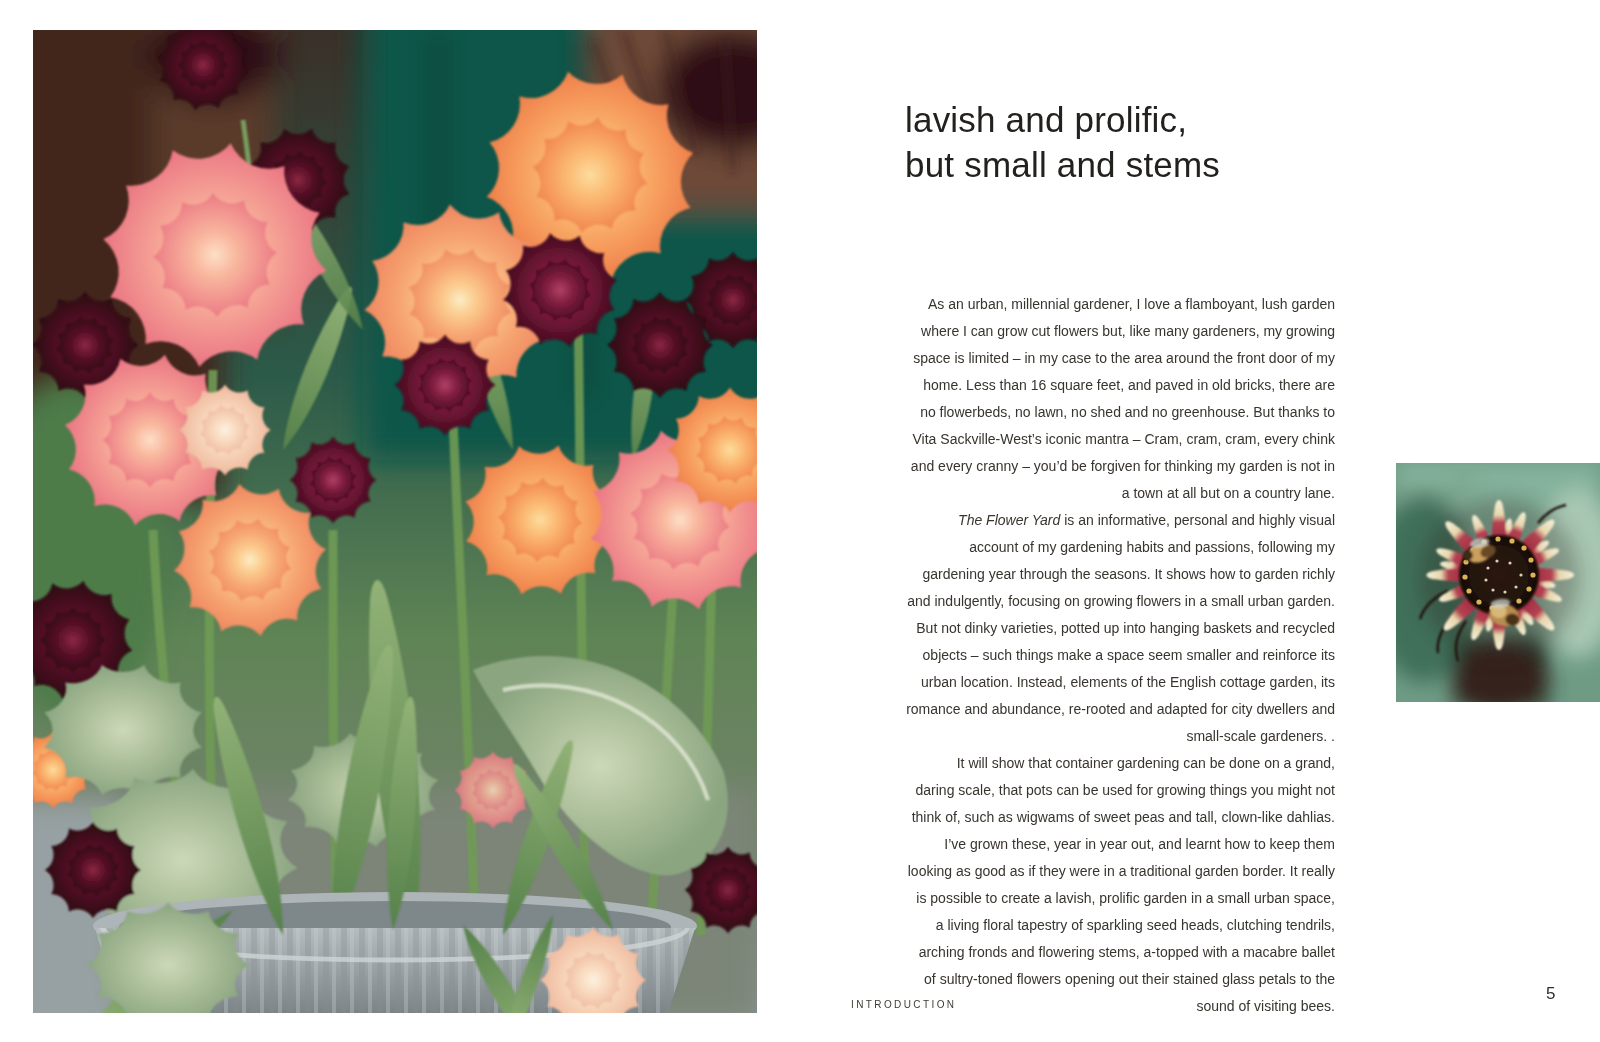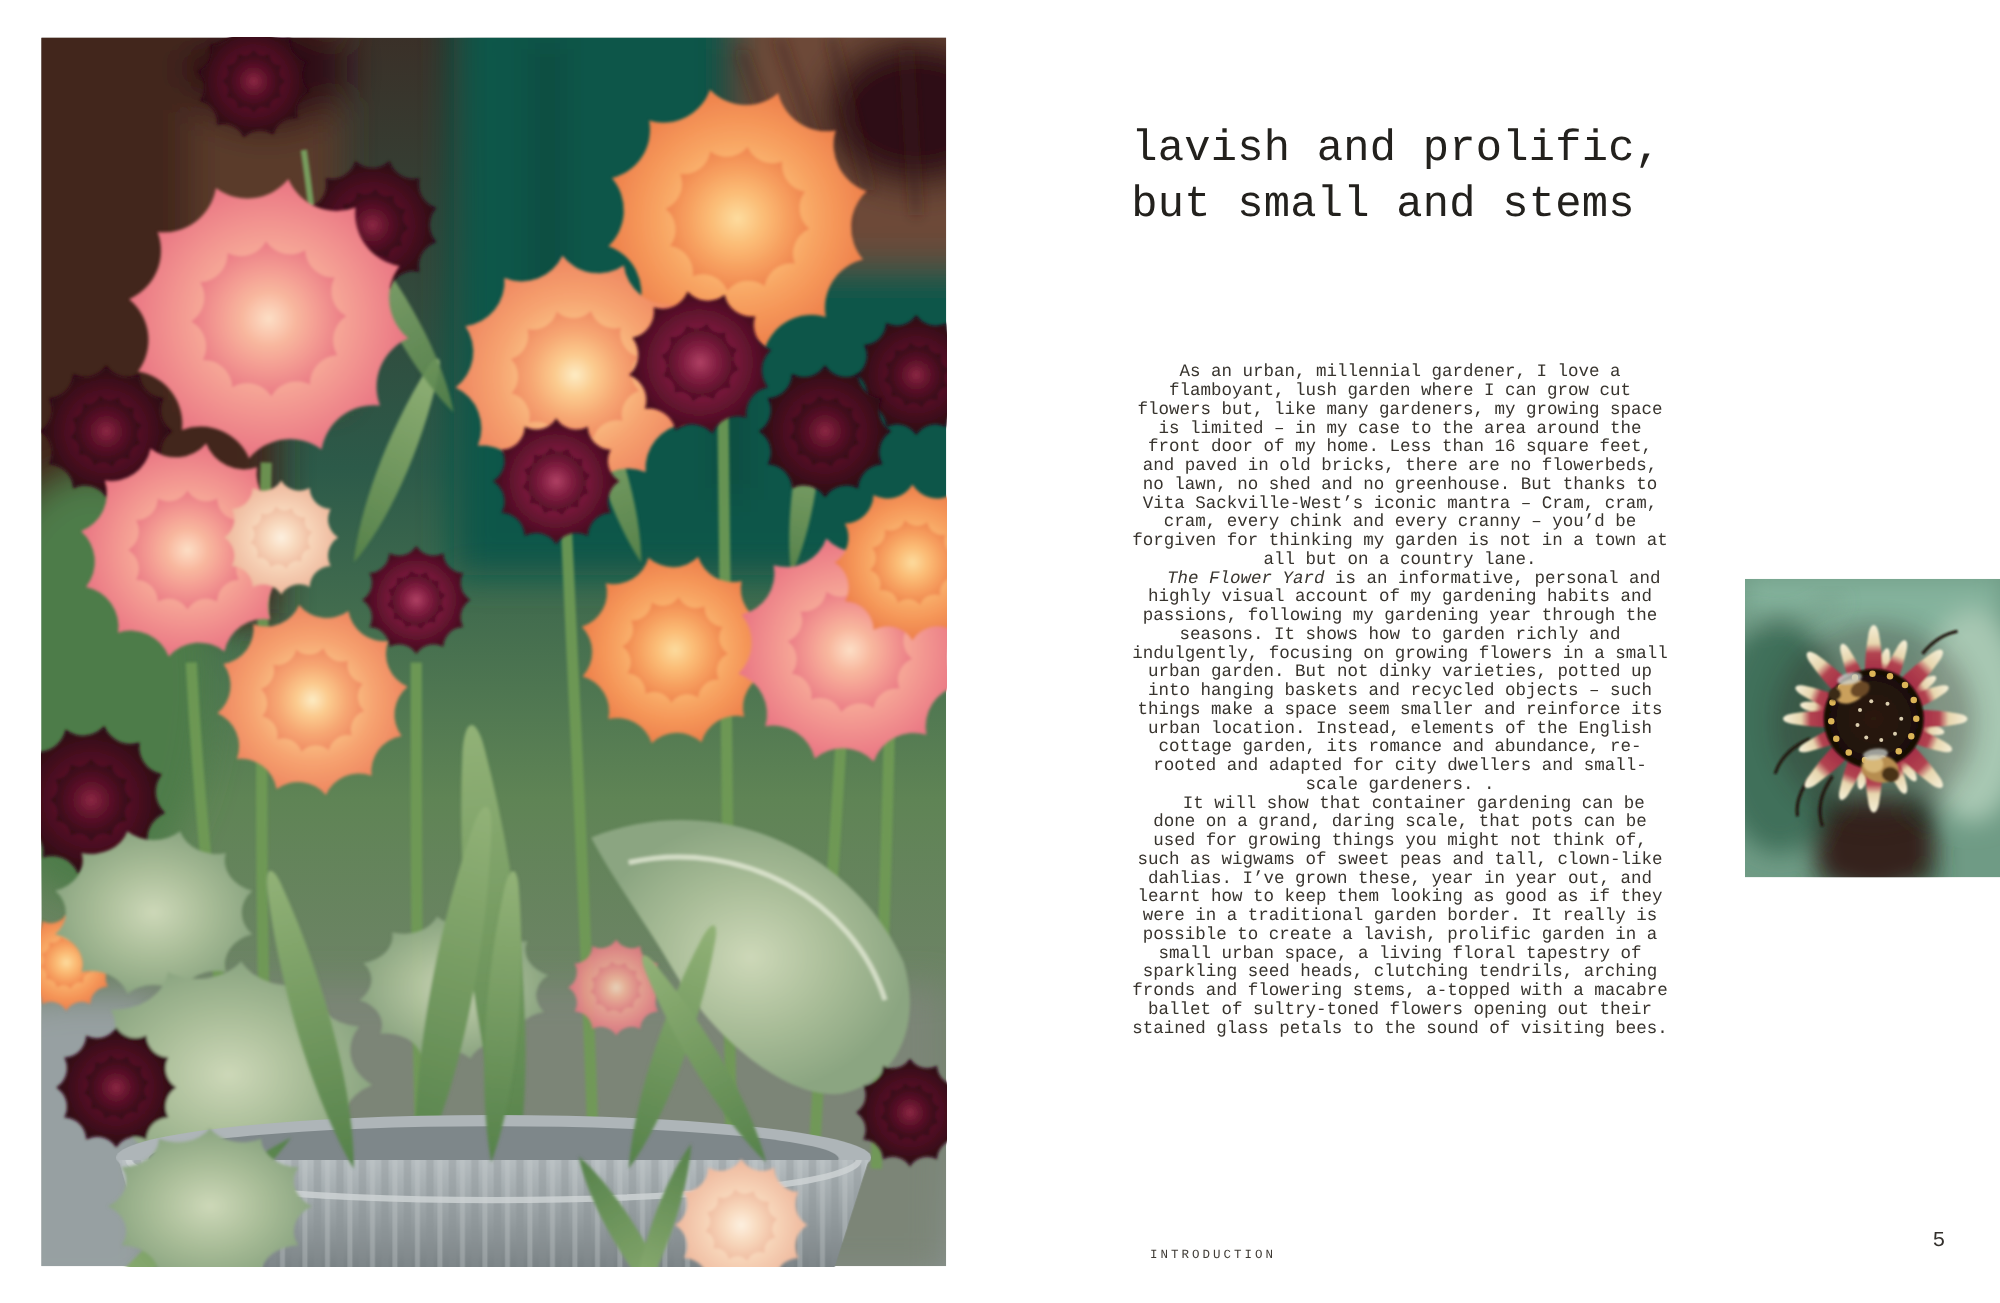--- a/index.html
+++ b/index.html
@@ -1,30 +1,30 @@
 <!DOCTYPE html>
 <html><head>
 <meta charset="utf-8">
 <style>
   html,body{margin:0;padding:0;background:#ffffff;}
   .spread{position:relative;width:1600px;height:1042px;background:#ffffff;overflow:hidden;
-          font-family:Liberation Mono, monospace;}
+          font-family:Liberation Sans, sans-serif;}
   figure{margin:0;padding:0;}
   .photo-left{position:absolute;left:33px;top:30px;width:724px;height:983px;overflow:hidden;}
   .photo-left svg{display:block;width:100%;height:100%;}
   .photo-right{position:absolute;left:1396px;top:463px;width:204px;height:239px;overflow:hidden;}
   .photo-right svg{display:block;width:100%;height:100%;}
   .page-title{position:absolute;left:905px;top:97px;margin:0;
               font-size:35px;line-height:45px;font-weight:400;letter-spacing:.2px;
               color:#23211d;}
   .body-text{position:absolute;left:905px;top:291px;width:430px;
-             font-size:14px;line-height:15px;color:#38342e;text-align:center;}
+             font-size:14px;line-height:27px;color:#38342e;text-align:right;}
   .body-text p{margin:0;}
   .body-text p.indent{text-indent:22px;}
-  .footer-label{position:absolute;left:920px;top:999px;
+  .footer-label{position:absolute;left:851px;top:999px;
                 font-size:10px;letter-spacing:2.4px;color:#3f3b35;text-align:right;}
   .page-number{position:absolute;left:1546px;top:984px;
                font-size:17px;color:#33302c;}
 </style>
 </head>
 <body>
 
 <div class="spread">
 
   <figure class="photo-left" role="img" aria-label="Peach, pink and dark maroon parrot tulips with silvery foliage growing in a galvanized metal pot in front of a green door">

